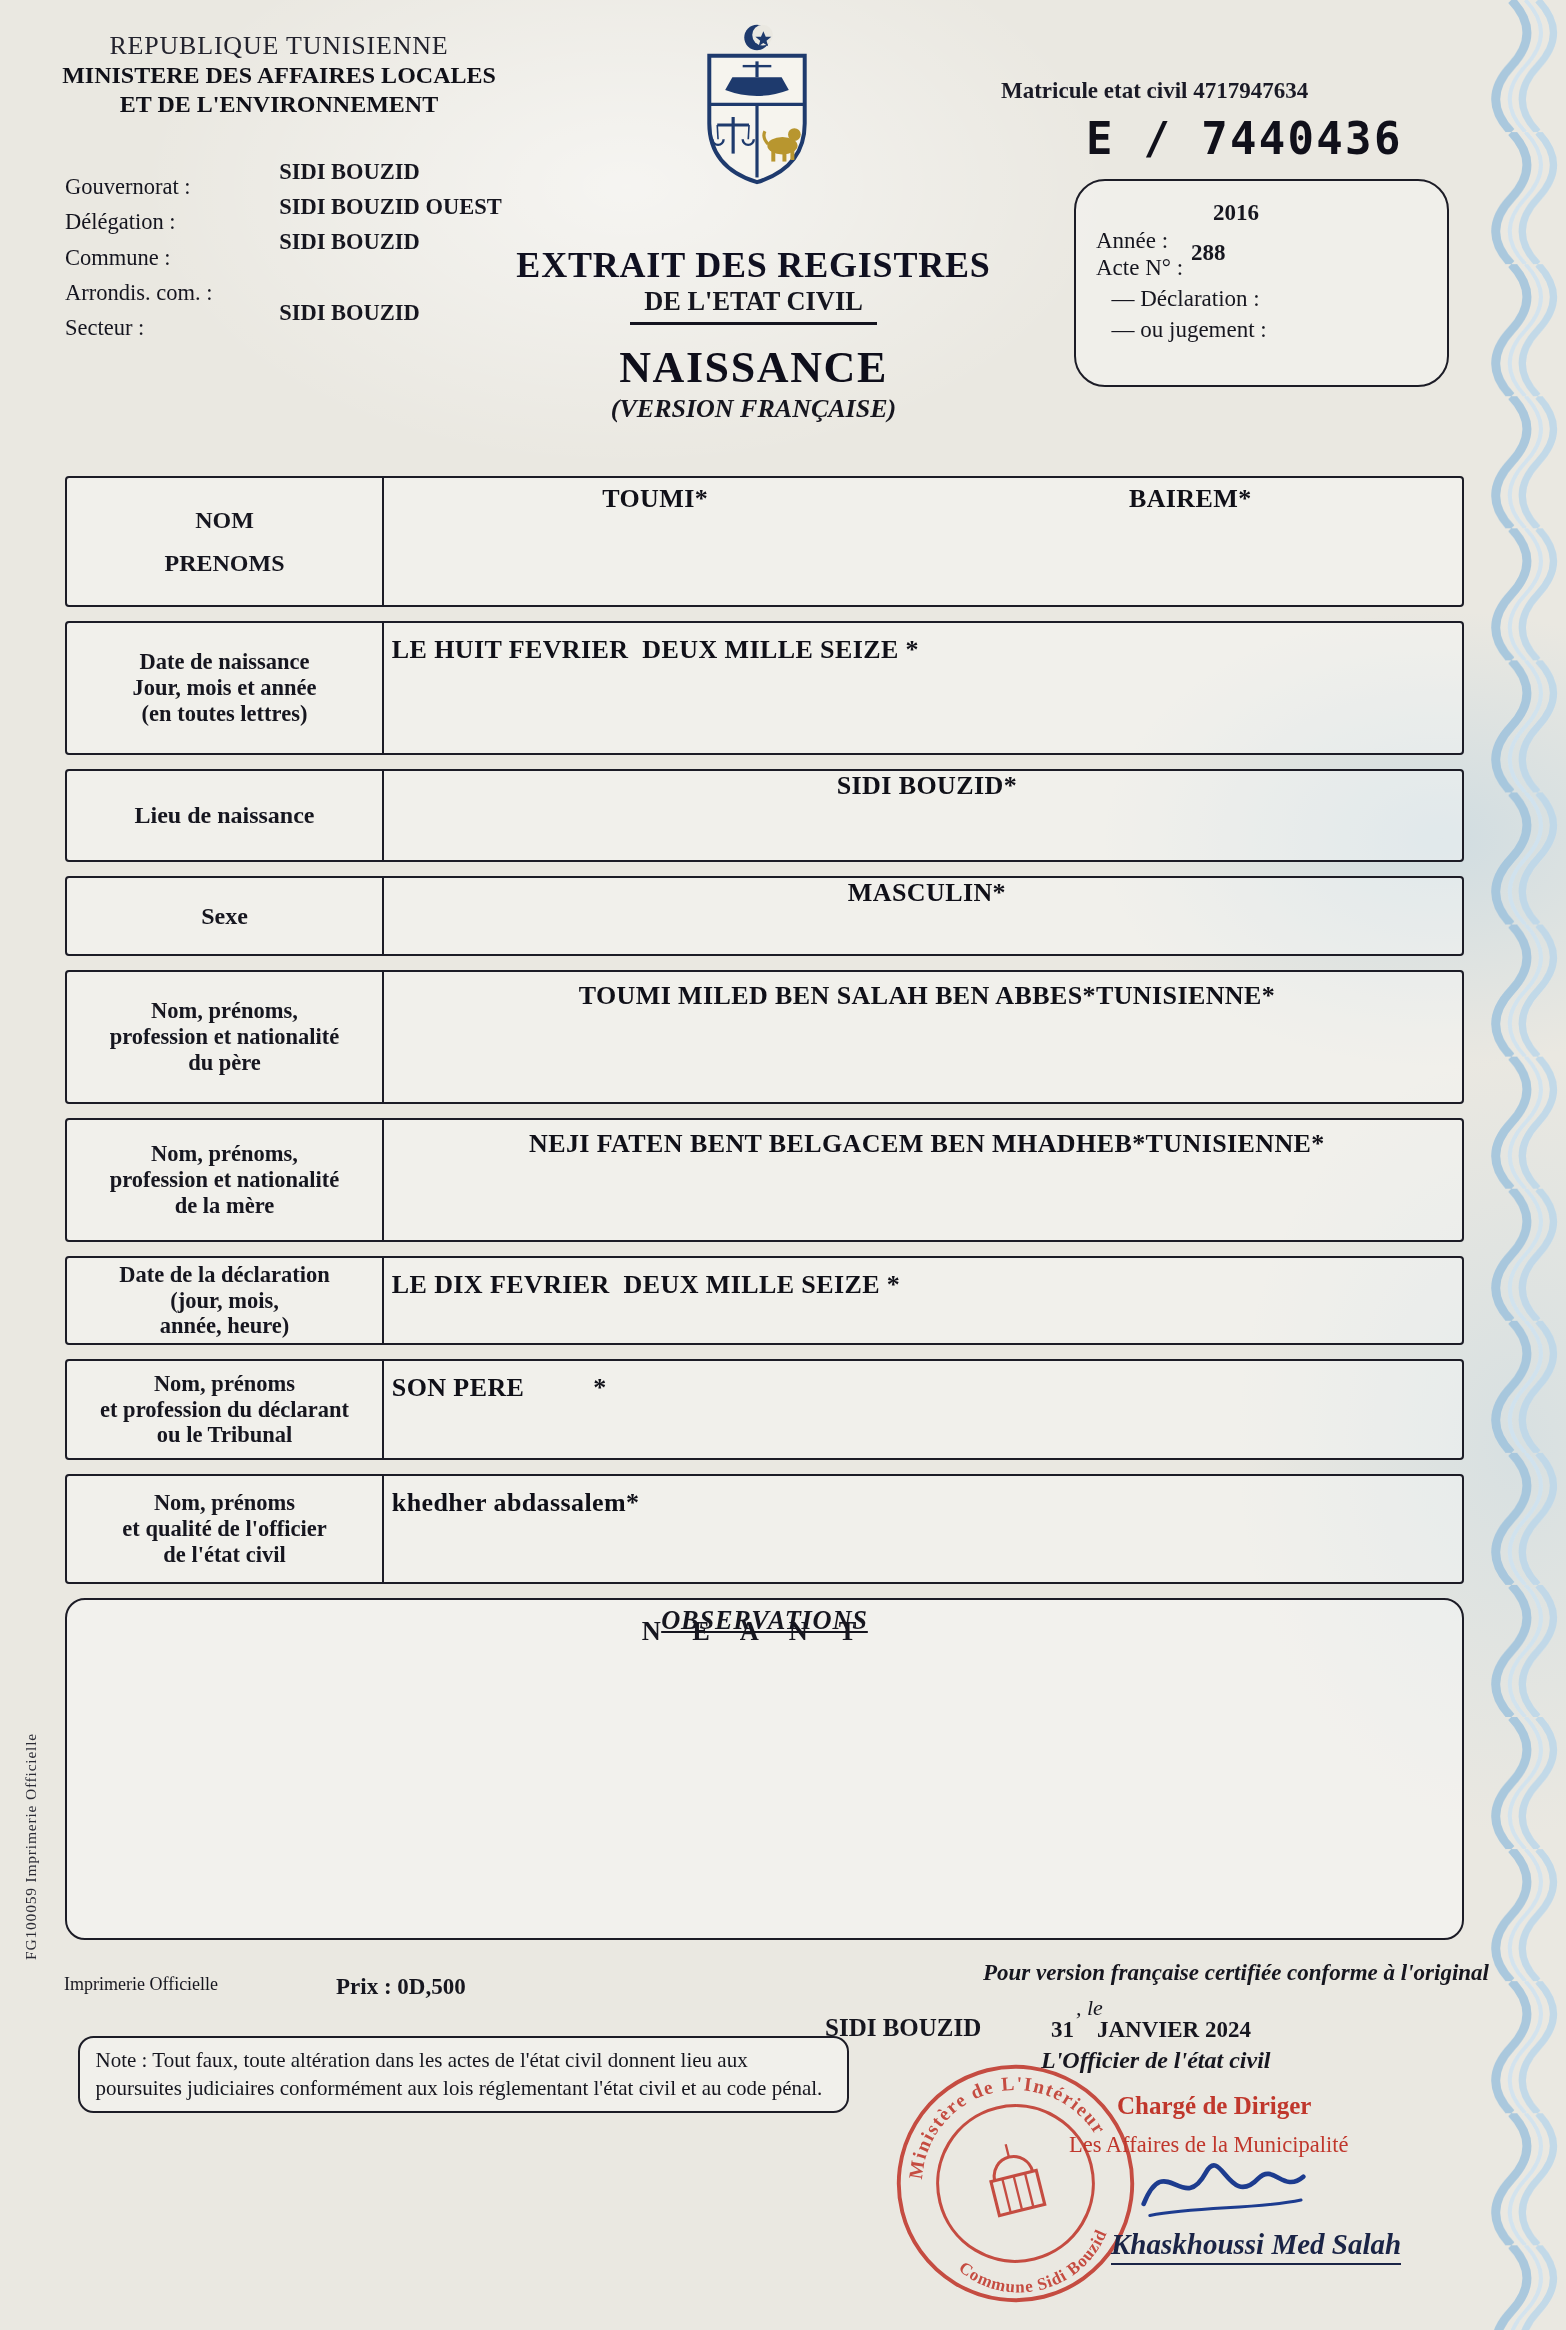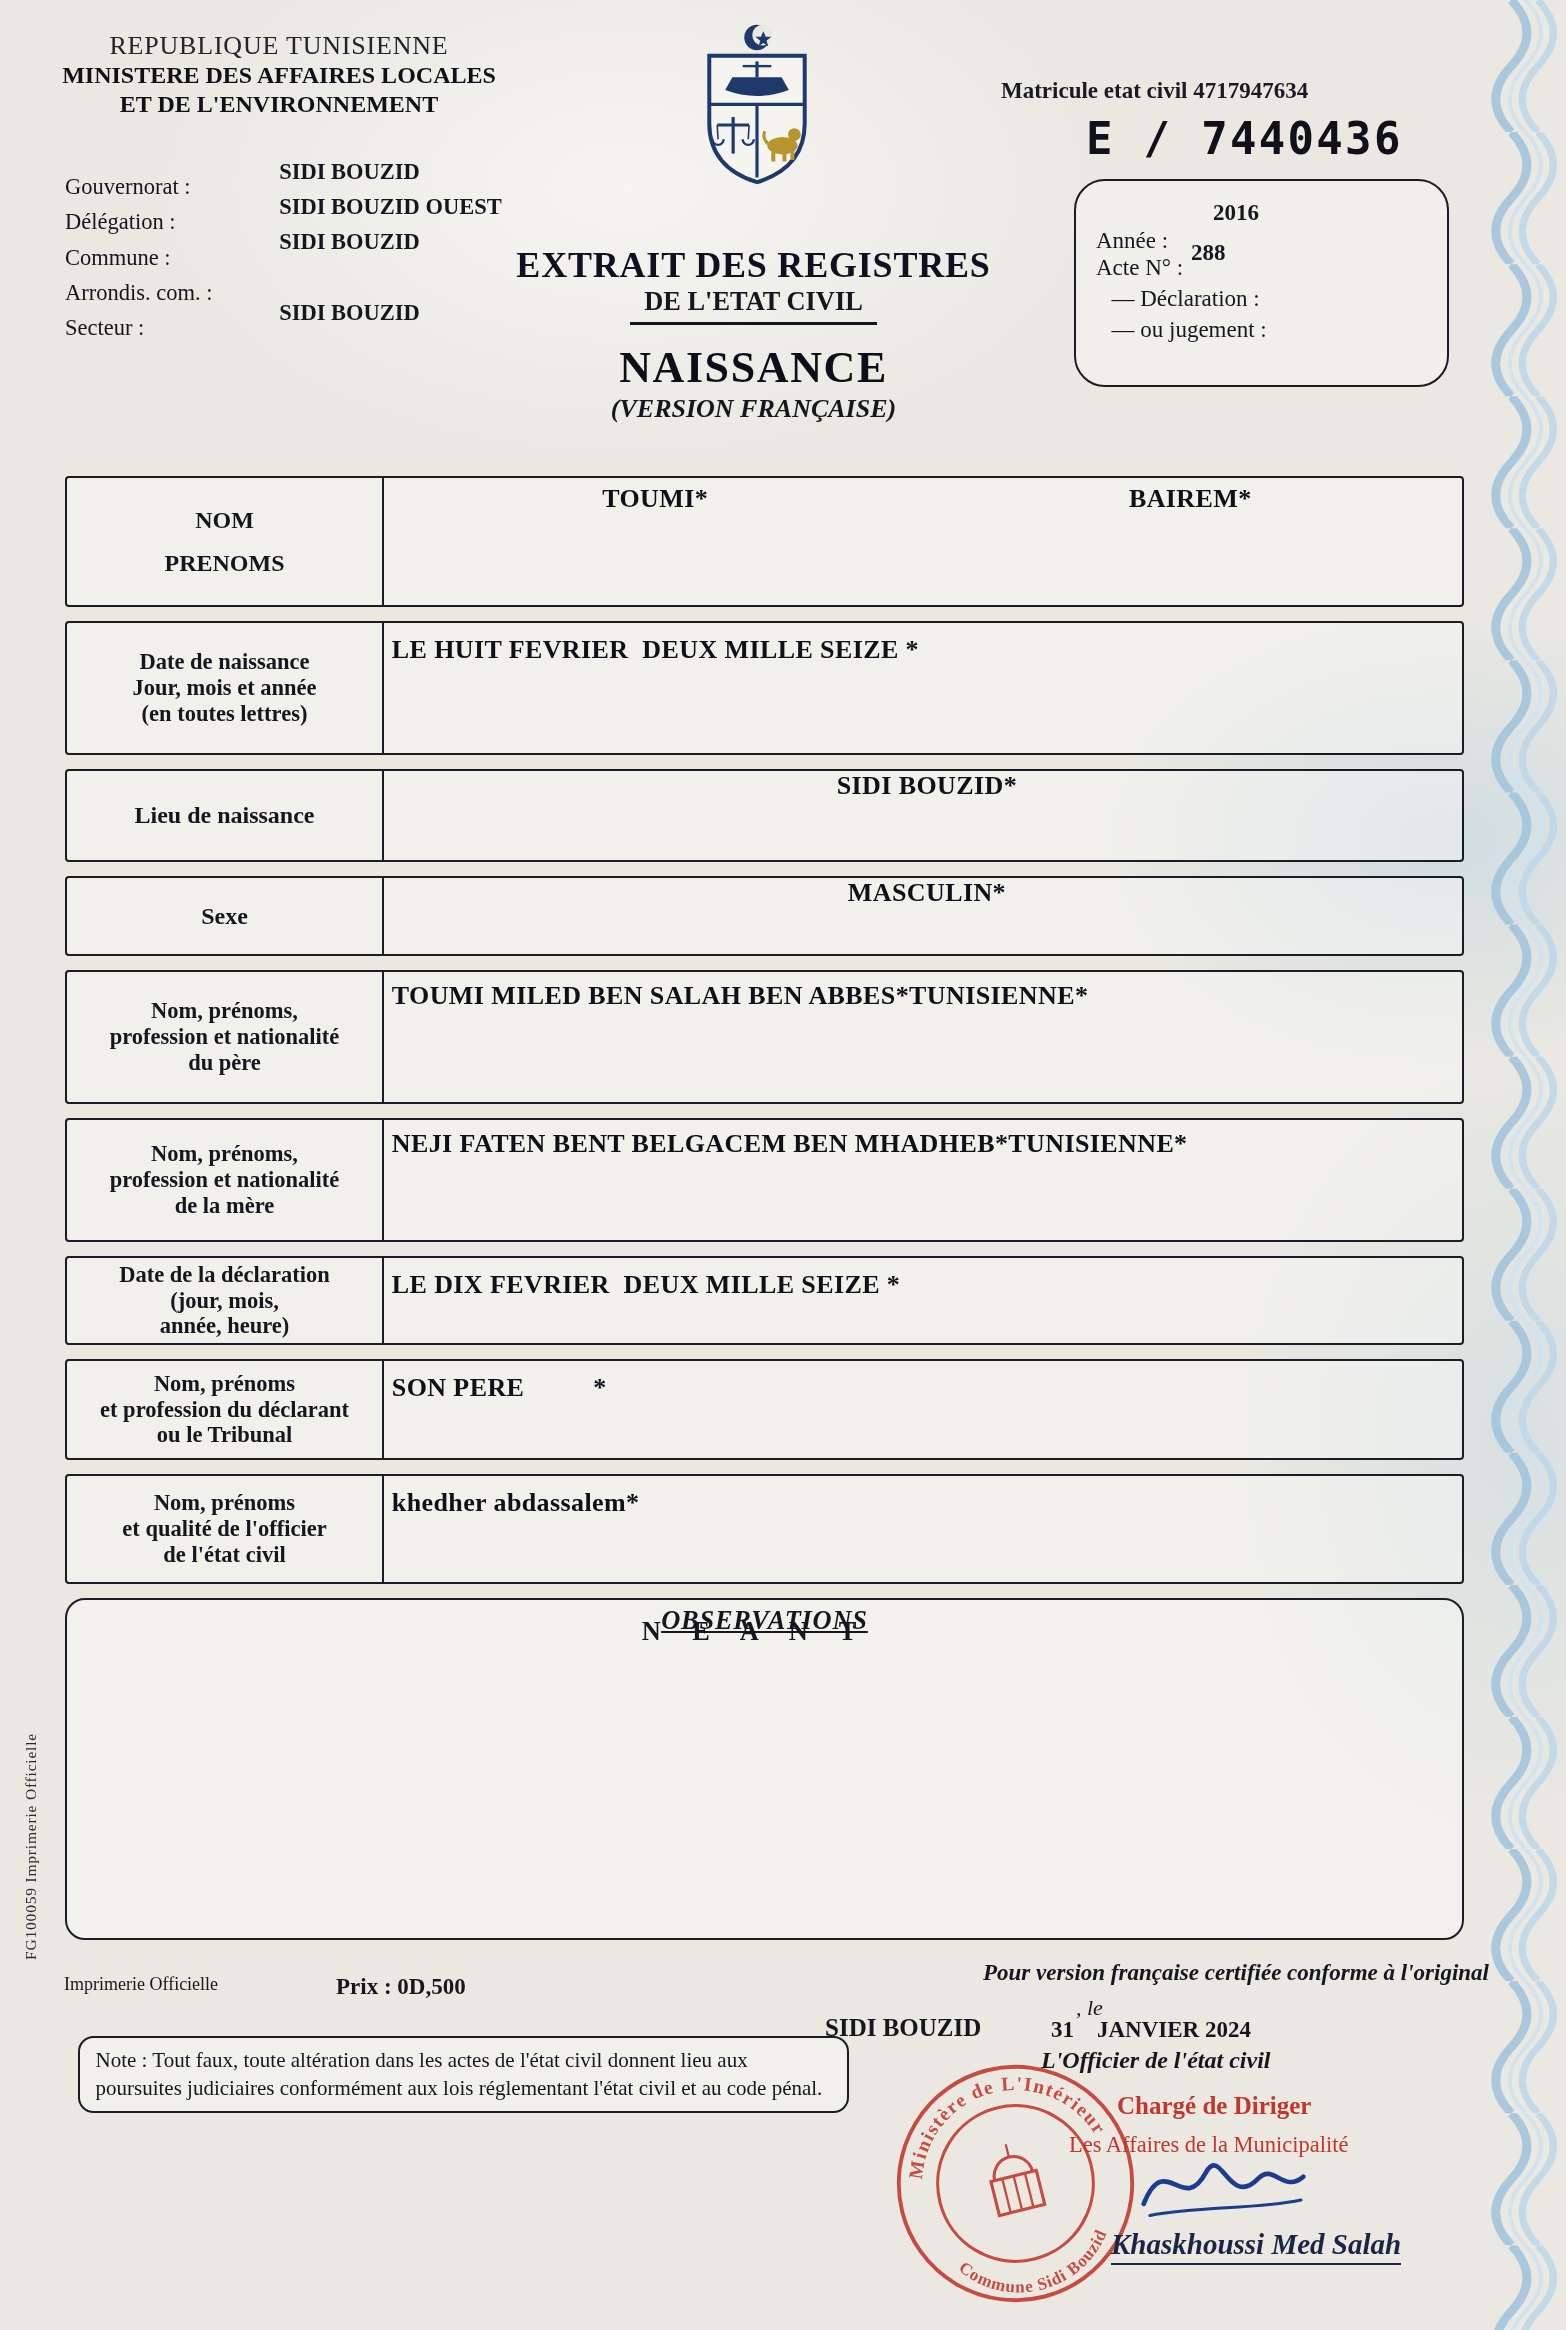--- a/index.html
+++ b/index.html
@@ -43,21 +43,21 @@
   .cell-label{width:317px;flex:0 0 317px;border-right:2.3px solid #1c1c26;display:flex;flex-direction:column;justify-content:center;align-items:center;text-align:center;padding:6.2px 4.7px}
   .lab{font-size:24px;font-weight:bold;line-height:1.2}
   .labsm .lab{font-size:22.5px;line-height:1.15}
   .cell-value{flex:1;display:flex;flex-direction:row;padding-left:7.8px}
   .val{font-size:26px;font-weight:bold;white-space:pre-wrap;letter-spacing:0.4px;color:#101018}
   .h1{height:131px}.h2{height:134px}.h3{height:93px}.h4{height:80px}
   .h5{height:134px}.h6{height:124px}.h7{height:89px}.h8{height:101px}.h9{height:110px}
   .v-around{justify-content:space-around;padding-top:6.2px;padding-bottom:6.2px}
   .v-top{justify-content:flex-start;padding-top:12.4px}
   .v-center{justify-content:center}
-  .v-between{justify-content:flex-start;padding-top:9.3px;padding-bottom:9.3px}
+  .v-between{justify-content:center;padding-top:9.3px;padding-bottom:9.3px}
   .gap18{gap:14px}
   .obs{height:342px;border:2.3px solid #1c1c26;border-radius:20px;background:rgba(255,255,255,.4);text-align:center;padding-top:4.7px}
   .obs-title{font-size:26.4px;font-weight:bold;font-style:italic;text-decoration:underline;letter-spacing:0.8px}
   .obs-val{font-size:26.4px;font-weight:bold;letter-spacing:12.4px;margin-top:-20px;transform:translateX(-9.3px)}
 
   
   .vcode{position:absolute;left:22px;top:1733px;writing-mode:vertical-rl;transform:rotate(180deg);font-size:15.5px;color:#2a2a34;letter-spacing:0.8px}
   .imprimerie{position:absolute;left:64px;top:1974px;font-size:18px}
   .prix{position:absolute;left:336px;top:1974px;font-size:23px;font-weight:bold}
   .notebox{position:absolute;left:78px;top:2036px;width:771px;border:2.3px solid #1c1c26;border-radius:15.5px;padding:9.3px 15.5px;font-size:21px;line-height:1.3;background:rgba(255,255,255,.35)}

